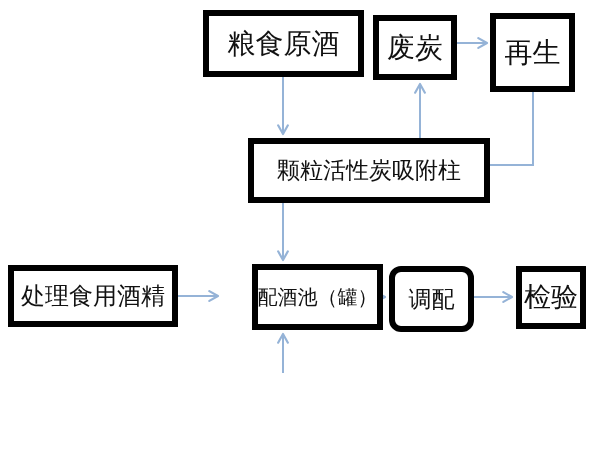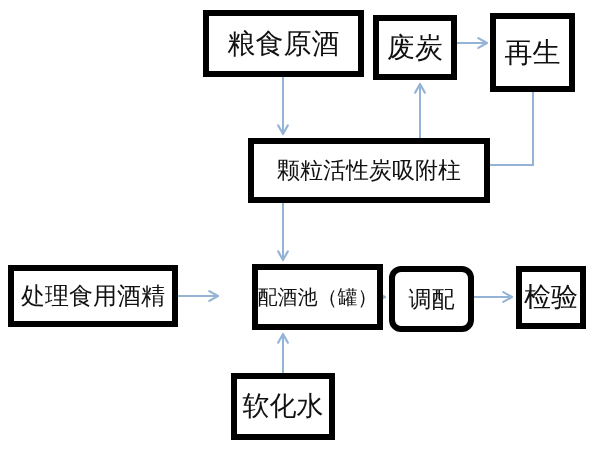--- a/index.html
+++ b/index.html
@@ -94,17 +94,14 @@
   </div>
 
   <div class="node n-blend">
     <span>调配</span>
   </div>
 
   <div class="node n-inspect">
     <span>检验</span>
   </div>
 
-  <div class="node n-water">
-    <span>软化水</span>
-  </div>
 
 </div>
 
 </body></html>

